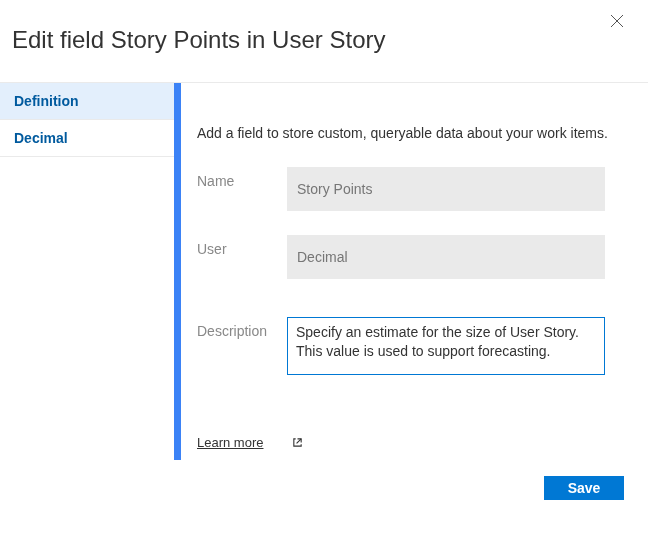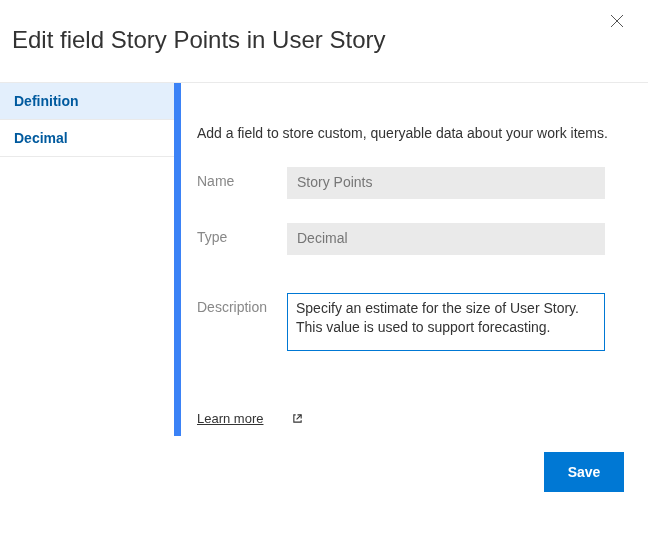--- a/index.html
+++ b/index.html
@@ -68,21 +68,21 @@
       color: #888;
       padding-top: 6px;
     }
     .form-control {
       flex: 1;
     }
     .readonly-field {
       background: #eaeaea;
       color: #767676;
       font-size: 14px;
-      padding: 7px 10px;
+      padding: 14px 10px;
       min-height: 32px;
       max-width: 318px;
     }
     .textarea-field {
       width: 100%;
       max-width: 318px;
       height: 58px;
       border: 1px solid #0078d4;
       font-family: inherit;
       font-size: 14px;
@@ -109,21 +109,21 @@
       display: inline-flex;
     }
     .footer {
       display: flex;
       justify-content: flex-end;
       padding: 16px 24px;
       gap: 8px;
     }
     .btn {
       min-width: 80px;
-      height: 40px;
+      height: 24px;
       font-size: 14px;
       border: none;
       cursor: pointer;
       font-family: inherit;
       padding: 0 16px;
     }
     .btn-primary {
       background: #0078d4;
       color: #fff;
       font-weight: 600;
@@ -159,21 +159,21 @@
     <p class="helper-text">Add a field to store custom, queryable data about your work items.</p>
 
     <div class="form-row">
       <div class="form-label">Name</div>
       <div class="form-control">
         <div class="readonly-field">Story Points</div>
       </div>
     </div>
 
     <div class="form-row">
-      <div class="form-label">Type</div>
+      <div class="form-label">User</div>
       <div class="form-control">
         <div class="readonly-field">Decimal</div>
       </div>
     </div>
 
     <div class="form-row desc-row">
       <div class="form-label">Description</div>
       <div class="form-control">
         <textarea class="textarea-field" style="">Specify an estimate for the size of User Story. This value is used to support forecasting.</textarea>
       </div>

